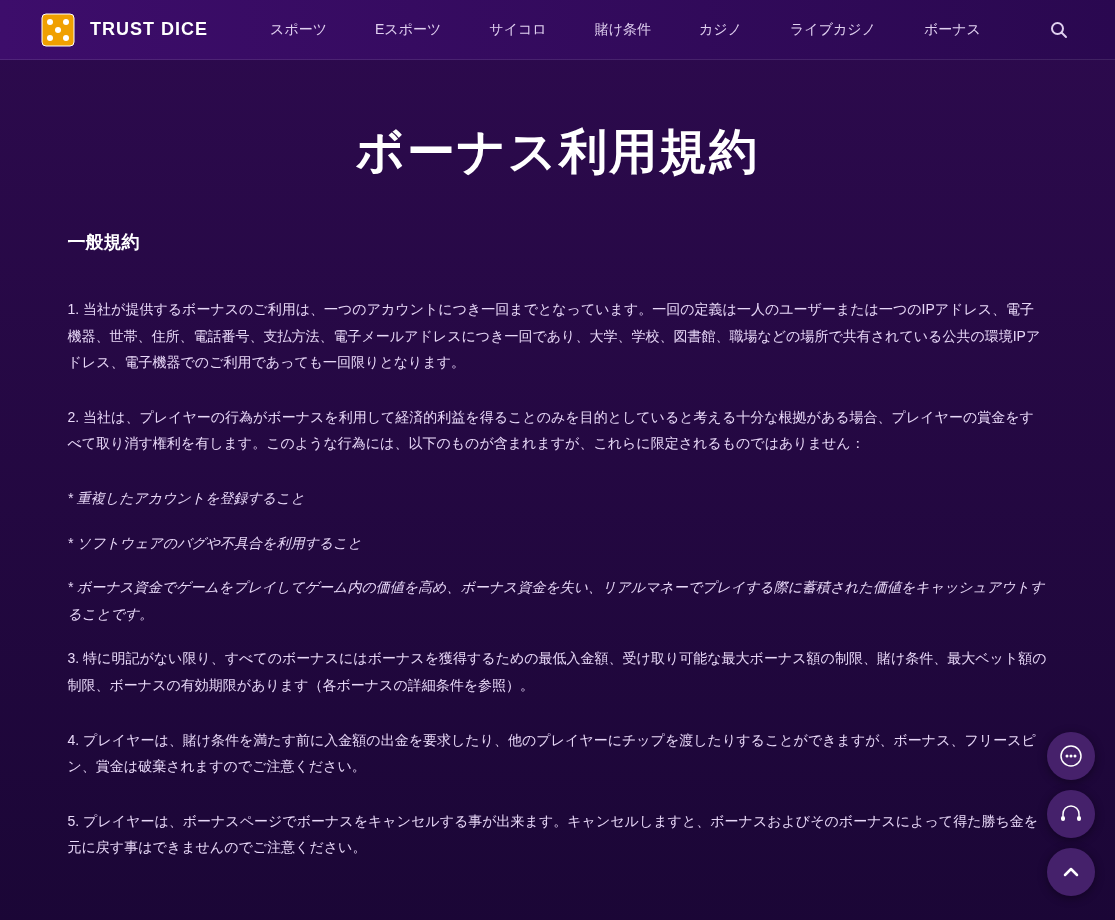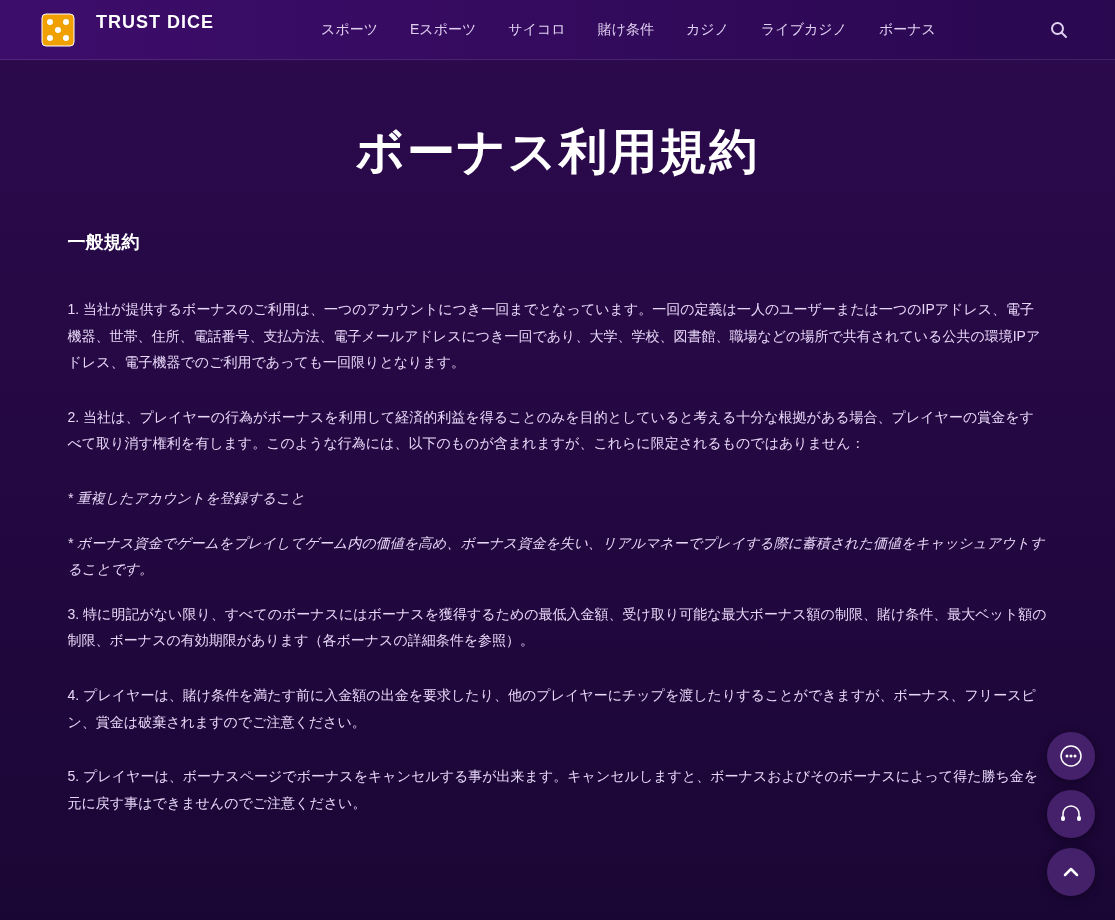--- a/index.html
+++ b/index.html
@@ -23,39 +23,40 @@
       padding: 0 40px;
       height: 60px;
       background: linear-gradient(90deg, #3d0d6b 0%, #2a0850 100%);
       border-bottom: 1px solid rgba(255,255,255,0.1);
       position: relative;
       z-index: 100;
     }
 
     .logo-area {
       display: flex;
-      gap: 20px;
+      align-items: center;
+      gap: 14px;
     }
 
     .logo-icon {
       width: 36px;
       height: 36px;
     }
 
     .logo-text {
       font-size: 18px;
       font-weight: 700;
       color: #ffffff;
       letter-spacing: 1px;
     }
 
     nav {
       display: flex;
       align-items: flex-end;
-      gap: 4px;
+      gap: 20px;
     }
 
     .nav-item {
       color: #e0d0f0;
       font-size: 14px;
       padding: 6px 14px;
       cursor: pointer;
       border-radius: 4px;
       transition: background 0.2s;
       white-space: nowrap;
@@ -208,20 +209,21 @@
 
 <main>
   <h1 class="page-title">ボーナス利用規約</h1>
 
   <h2 class="section-title">一般規約</h2>
 
   <div id="content-area">
       <div class="content-block">1. 当社が提供するボーナスのご利用は、一つのアカウントにつき一回までとなっています。一回の定義は一人のユーザーまたは一つのIPアドレス、電子機器、世帯、住所、電話番号、支払方法、電子メールアドレスにつき一回であり、大学、学校、図書館、職場などの場所で共有されている公共の環境IPアドレス、電子機器でのご利用であっても一回限りとなります。</div>
       <div class="content-block">2. 当社は、プレイヤーの行為がボーナスを利用して経済的利益を得ることのみを目的としていると考える十分な根拠がある場合、プレイヤーの賞金をすべて取り消す権利を有します。このような行為には、以下のものが含まれますが、これらに限定されるものではありません：</div>
       <div class="list-item">* 重複したアカウントを登録すること</div>
+      <div class="list-item">* ソフトウェアのバグや不具合を利用すること</div>
       <div class="list-item">* ボーナス資金でゲームをプレイしてゲーム内の価値を高め、ボーナス資金を失い、リアルマネーでプレイする際に蓄積された価値をキャッシュアウトすることです。</div>
       <div class="content-block">3. 特に明記がない限り、すべてのボーナスにはボーナスを獲得するための最低入金額、受け取り可能な最大ボーナス額の制限、賭け条件、最大ベット額の制限、ボーナスの有効期限があります（各ボーナスの詳細条件を参照）。</div>
       <div class="content-block">4. プレイヤーは、賭け条件を満たす前に入金額の出金を要求したり、他のプレイヤーにチップを渡したりすることができますが、ボーナス、フリースピン、賞金は破棄されますのでご注意ください。</div>
       <div class="content-block">5. プレイヤーは、ボーナスページでボーナスをキャンセルする事が出来ます。キャンセルしますと、ボーナスおよびそのボーナスによって得た勝ち金を元に戻す事はできませんのでご注意ください。</div>
     </div>
 </main>
 
 <div class="float-chat">
   <svg width="24" height="24" viewBox="0 0 24 24" fill="none" xmlns="http://www.w3.org/2000/svg">
     <circle cx="12" cy="12" r="10" stroke="#fff" stroke-width="1.5"></circle>

